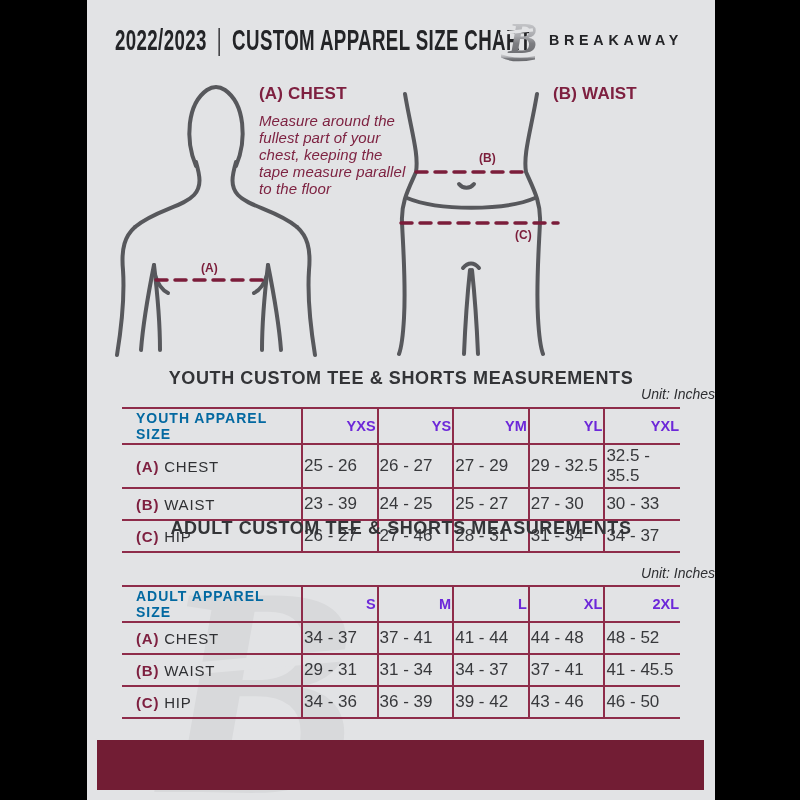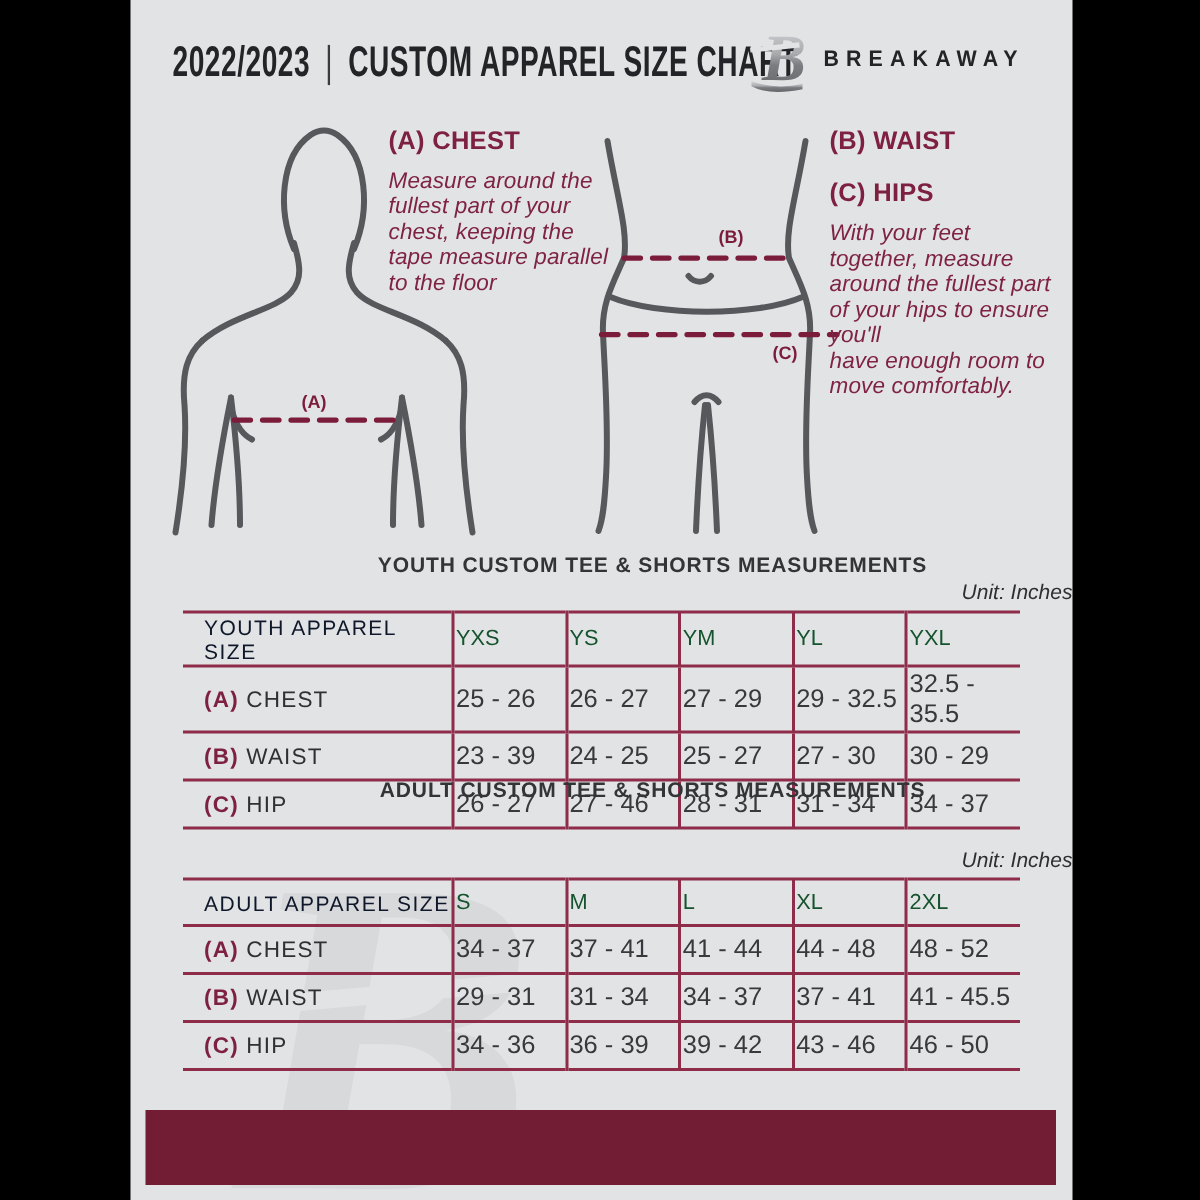--- a/index.html
+++ b/index.html
@@ -44,41 +44,41 @@
   .instr-body{
     font-size:15px;line-height:17px;font-style:italic;color:#7e2342;
     white-space:pre-line;letter-spacing:0.1px;
   }
   .instr-block + .instr-block{margin-top:15px;}
   
   .watermark{position:absolute;left:62px;top:540px;z-index:0;}
   
   .section-title{
     position:absolute;left:0;width:100%;text-align:center;z-index:1;
-    font-size:14px;font-weight:bold;color:#333437;letter-spacing:0.6px;padding-left:34px;
+    font-size:18px;font-weight:bold;color:#333437;letter-spacing:0.6px;
   }
   .section-unit{
     position:absolute;left:0;width:100%;text-align:right;z-index:1;
     font-size:14px;font-style:italic;color:#2e2f32;
   }
   .t1-title{top:368px;} .t1-unit{top:386px;}
   .t2-title{top:518px;} .t2-unit{top:565px;}
   .size-table{
     position:absolute;left:35px;width:558px;z-index:1;
     border-collapse:collapse;table-layout:fixed;
   }
   .tbl-youth{top:407px;} .tbl-adult{top:585px;}
   .size-table thead tr{border-top:2px solid #8e2c4a;border-bottom:2px solid #8e2c4a;}
   .size-table tbody tr{border-bottom:2px solid #8e2c4a;}
   .size-table th:not(:first-child),.size-table td:not(:first-child){
     border-left:2px solid #8e2c4a;
   }
-  .size-table th{height:27px;font-size:14.5px;font-weight:normal;color:#14532d;text-align:left;}
+  .size-table th{height:27px;font-size:14.5px;font-weight:bold;color:#6d28d9;text-align:right;}
   .size-table th.lbl{
-    font-weight:normal;font-size:14px;letter-spacing:1px;color:#0f172a;
+    font-weight:bold;font-size:14px;letter-spacing:1px;color:#0369a1;
     text-align:left;padding-left:14px;
   }
   .size-table td{height:28px;text-align:left;font-size:17px;color:#38393c;}
   .size-table td.lbl{
     text-align:left;padding-left:14px;font-size:15px;letter-spacing:0.8px;color:#2f3033;
   }
   .size-table td.lbl b{color:#7e2040;}
   
   .footer-bar{
     position:absolute;left:10px;top:740px;width:607px;height:50px;
@@ -144,30 +144,20 @@
     <div class="instr-body">Measure around the
 fullest part of your
 chest, keeping the
 tape measure parallel
 to the floor</div>
   </div>
   <div class="instr instr-bc">
     <div class="instr-block">
       <p class="instr-heading">(B) WAIST</p>
     </div>
-    <div class="instr-block">
-      <p class="instr-heading">(C) HIPS</p>
-      <div class="instr-body">With your feet
-together, measure
-around the fullest part
-of your hips to ensure
-you'll
-have enough room to
-move comfortably.</div>
-    </div>
   </div>
 
   <svg class="watermark" width="330" height="260" viewBox="0 0 330 260">
     <text x="8" y="252" font-family="Liberation Serif, serif" font-size="300" font-weight="bold" font-style="italic" fill="#d8d9db">B</text>
     <rect x="0" y="112" width="330" height="12" fill="#e2e3e5" transform="rotate(-5 165 118)"></rect>
   </svg>
 
   <div class="section-title t1-title">YOUTH CUSTOM TEE &amp; SHORTS MEASUREMENTS</div>
   <div class="section-unit t1-unit">Unit: Inches</div>
   <table class="size-table tbl-youth">
@@ -197,21 +187,21 @@
           <td>27 - 29</td>
           <td>29 - 32.5</td>
           <td>32.5 - 35.5</td>
         </tr>
         <tr>
           <td class="lbl"><b>(B)</b> WAIST</td>
           <td>23 - 39</td>
           <td>24 - 25</td>
           <td>25 - 27</td>
           <td>27 - 30</td>
-          <td>30 - 29</td>
+          <td>30 - 33</td>
         </tr>
         <tr>
           <td class="lbl"><b>(C)</b> HIP</td>
           <td>26 - 27</td>
           <td>27 - 46</td>
           <td>28 - 31</td>
           <td>31 - 34</td>
           <td>34 - 37</td>
         </tr>
       </tbody>

